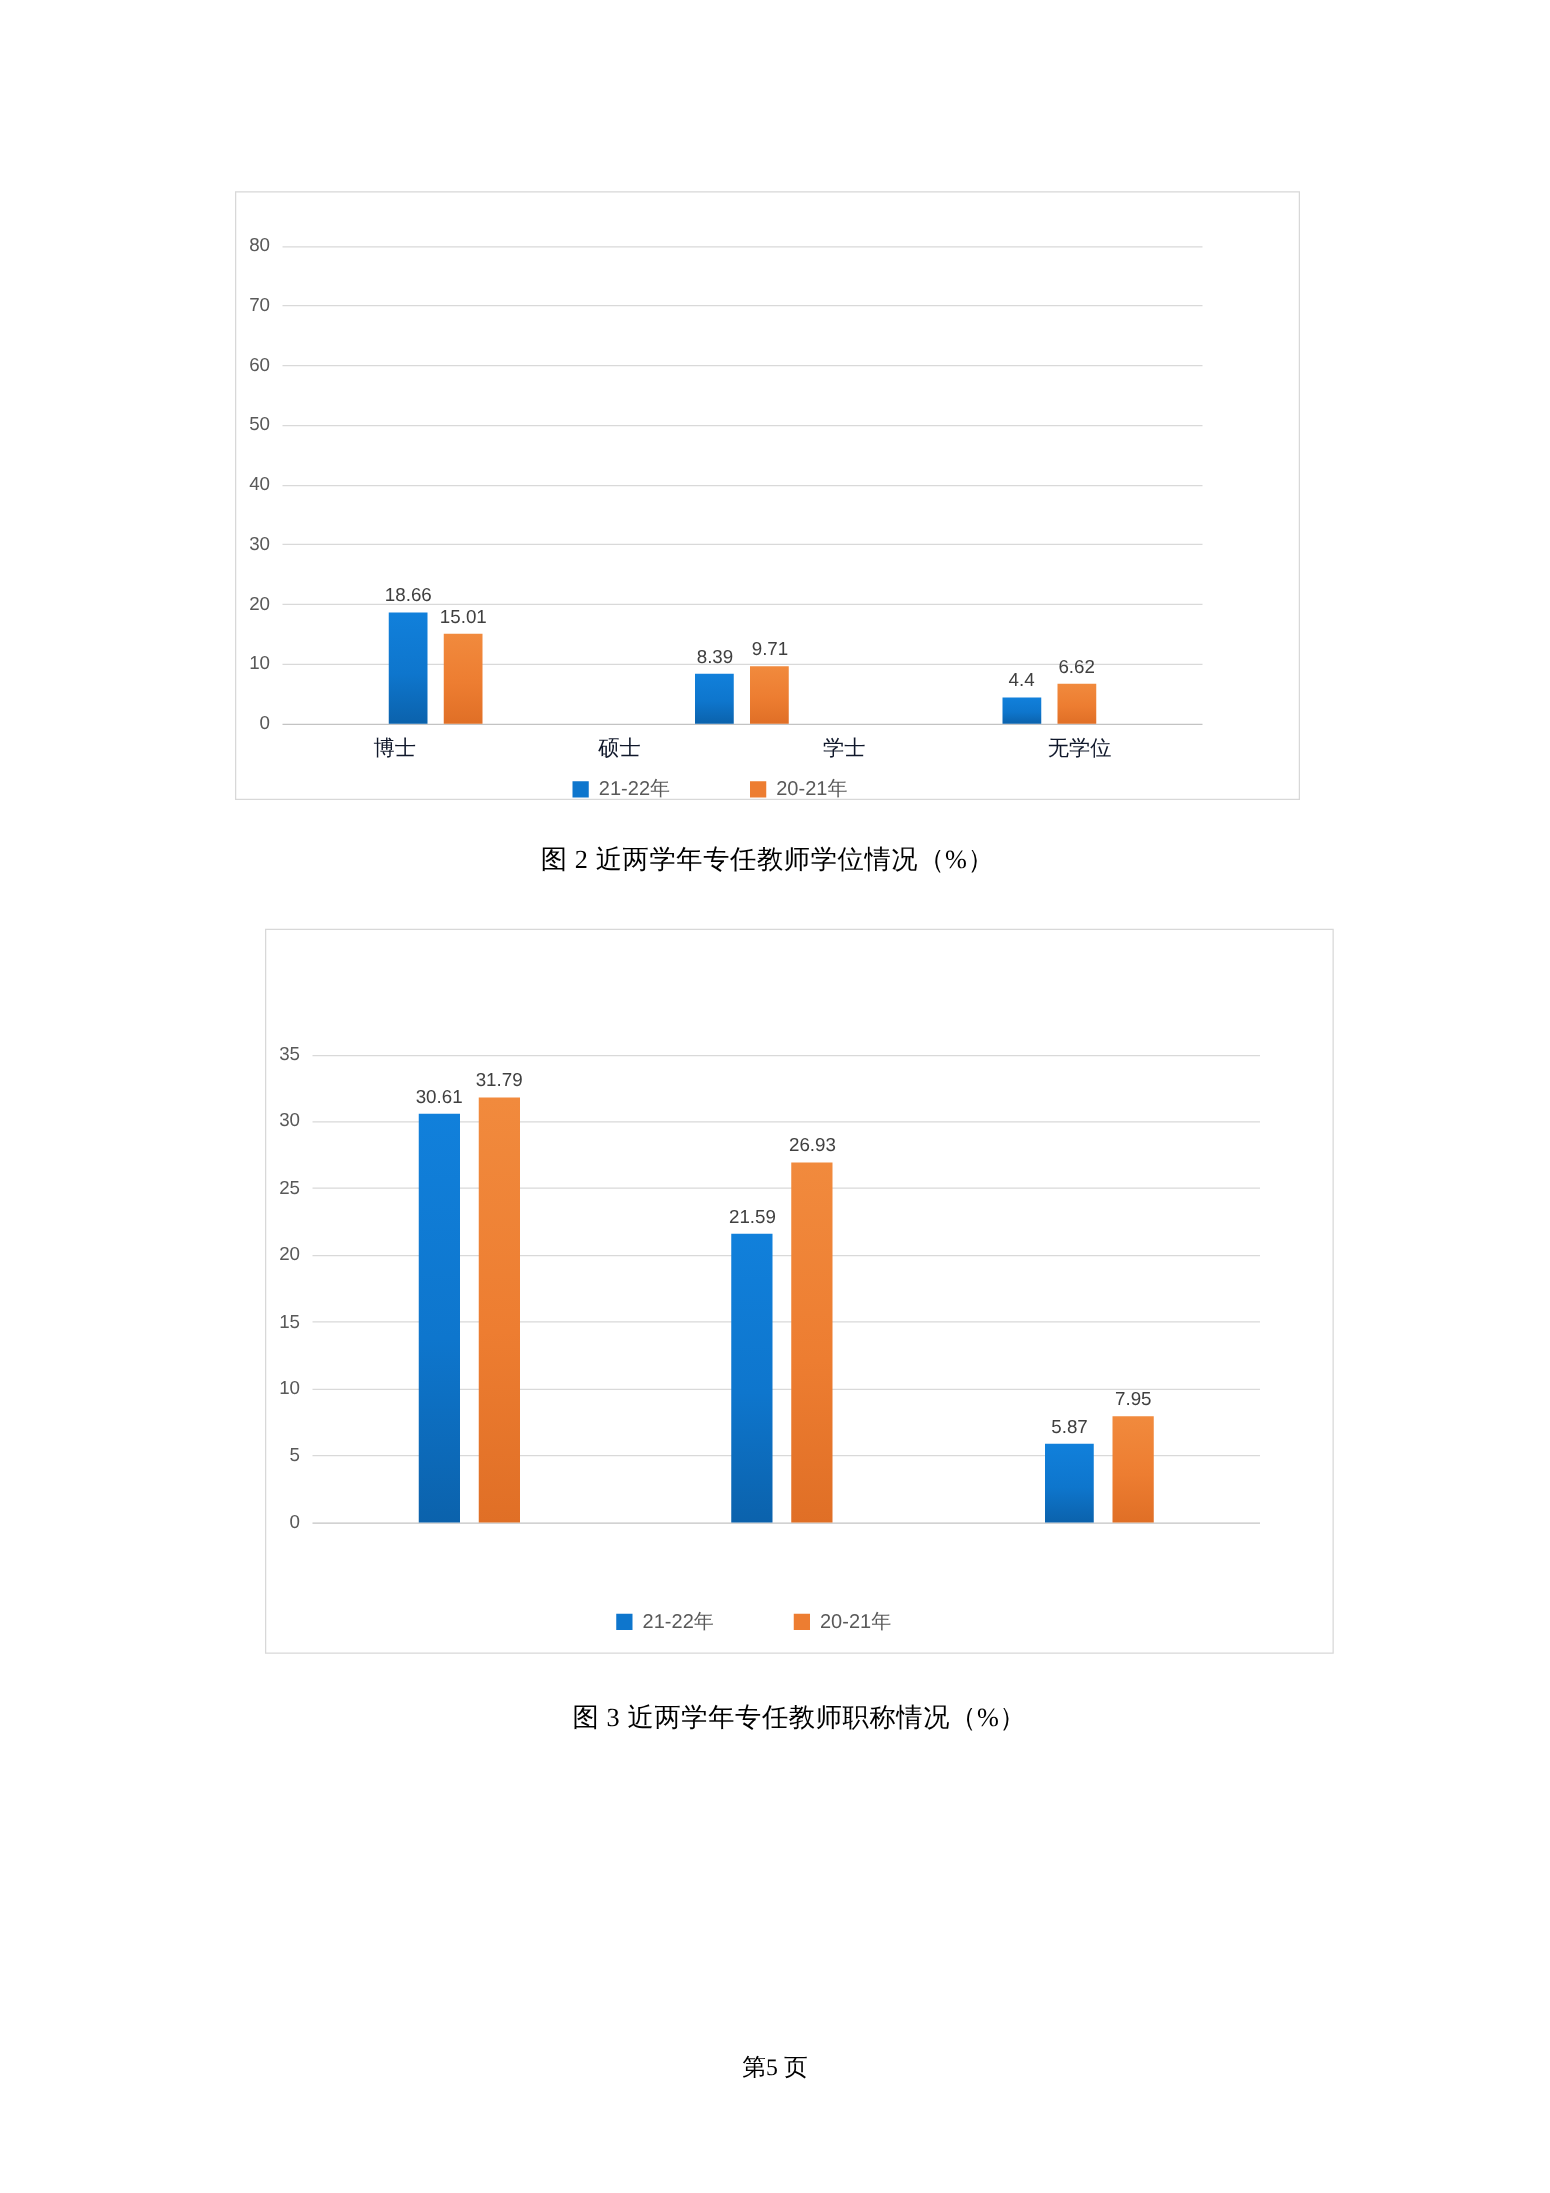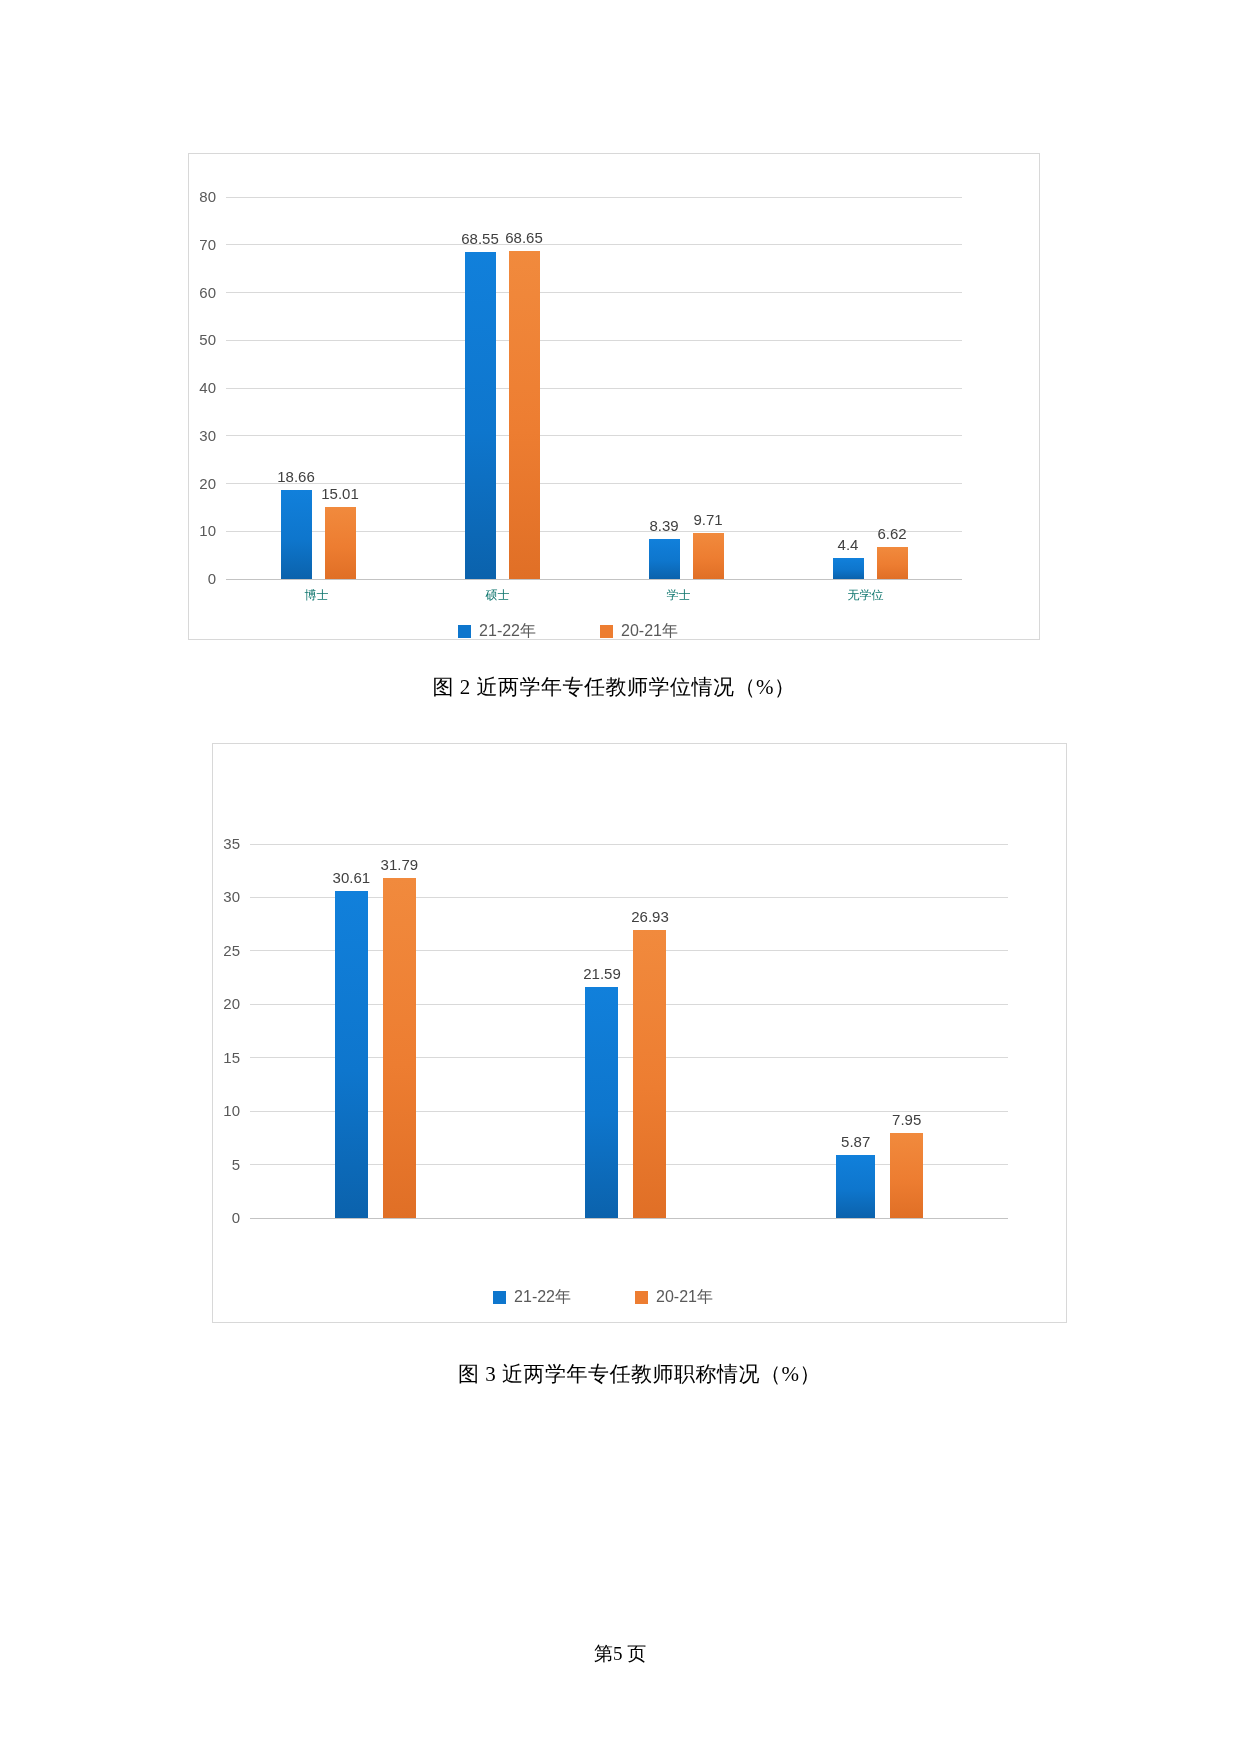--- a/index.html
+++ b/index.html
@@ -37,21 +37,21 @@
   .bar-group { height:100%; display:flex; align-items:flex-end; }
   .bar { position:relative; }
   .bar-value {
     position:absolute; bottom:100%; left:50%;
     transform:translateX(-50%);
     margin-bottom:5px;
     font-size:15px; color:#404040; white-space:nowrap;
   }
   .cat-row { display:flex; justify-content:space-around; }
   .cat-label {
-    font-size:12px; color:#0f766e; text-align:right; white-space:nowrap;
+    font-size:17px; color:#0f172a; text-align:right; white-space:nowrap;
   }
   .legend-row {
     display:flex; justify-content:center; align-items:center; gap:64px;
     transform:translateX(-26px);
   }
   .legend-item { display:flex; align-items:center; gap:8px; }
   .legend-swatch { width:13px; height:13px; display:inline-block; }
   .legend-label { font-size:16px; color:#595959; white-space:nowrap; }
 
   .fig-caption {
@@ -98,28 +98,20 @@
           <div class="bars-layer">
             <div class="bar-group" style="gap: 13px;">
               <div class="bar" style="width: 31px; height: 23.325%; background: linear-gradient(rgb(17, 128, 219) 0%, rgb(14, 118, 205) 55%, rgb(11, 98, 172) 100%);">
                 <div class="bar-value">18.66</div>
               </div>
               <div class="bar" style="width: 31px; height: 18.7625%; background: linear-gradient(rgb(241, 138, 61) 0%, rgb(237, 125, 49) 55%, rgb(224, 111, 38) 100%);">
                 <div class="bar-value">15.01</div>
               </div>
             </div>
             <div class="bar-group" style="gap: 13px;">
-              <div class="bar" style="width: 31px; height: 85.6875%; background: linear-gradient(rgb(17, 128, 219) 0%, rgb(14, 118, 205) 55%, rgb(11, 98, 172) 100%);">
-                <div class="bar-value">68.55</div>
-              </div>
-              <div class="bar" style="width: 31px; height: 85.8125%; background: linear-gradient(rgb(241, 138, 61) 0%, rgb(237, 125, 49) 55%, rgb(224, 111, 38) 100%);">
-                <div class="bar-value">68.65</div>
-              </div>
-            </div>
-            <div class="bar-group" style="gap: 13px;">
               <div class="bar" style="width: 31px; height: 10.4875%; background: linear-gradient(rgb(17, 128, 219) 0%, rgb(14, 118, 205) 55%, rgb(11, 98, 172) 100%);">
                 <div class="bar-value">8.39</div>
               </div>
               <div class="bar" style="width: 31px; height: 12.1375%; background: linear-gradient(rgb(241, 138, 61) 0%, rgb(237, 125, 49) 55%, rgb(224, 111, 38) 100%);">
                 <div class="bar-value">9.71</div>
               </div>
             </div>
             <div class="bar-group" style="gap: 13px;">
               <div class="bar" style="width: 31px; height: 5.5%; background: linear-gradient(rgb(17, 128, 219) 0%, rgb(14, 118, 205) 55%, rgb(11, 98, 172) 100%);">
                 <div class="bar-value">4.4</div>

